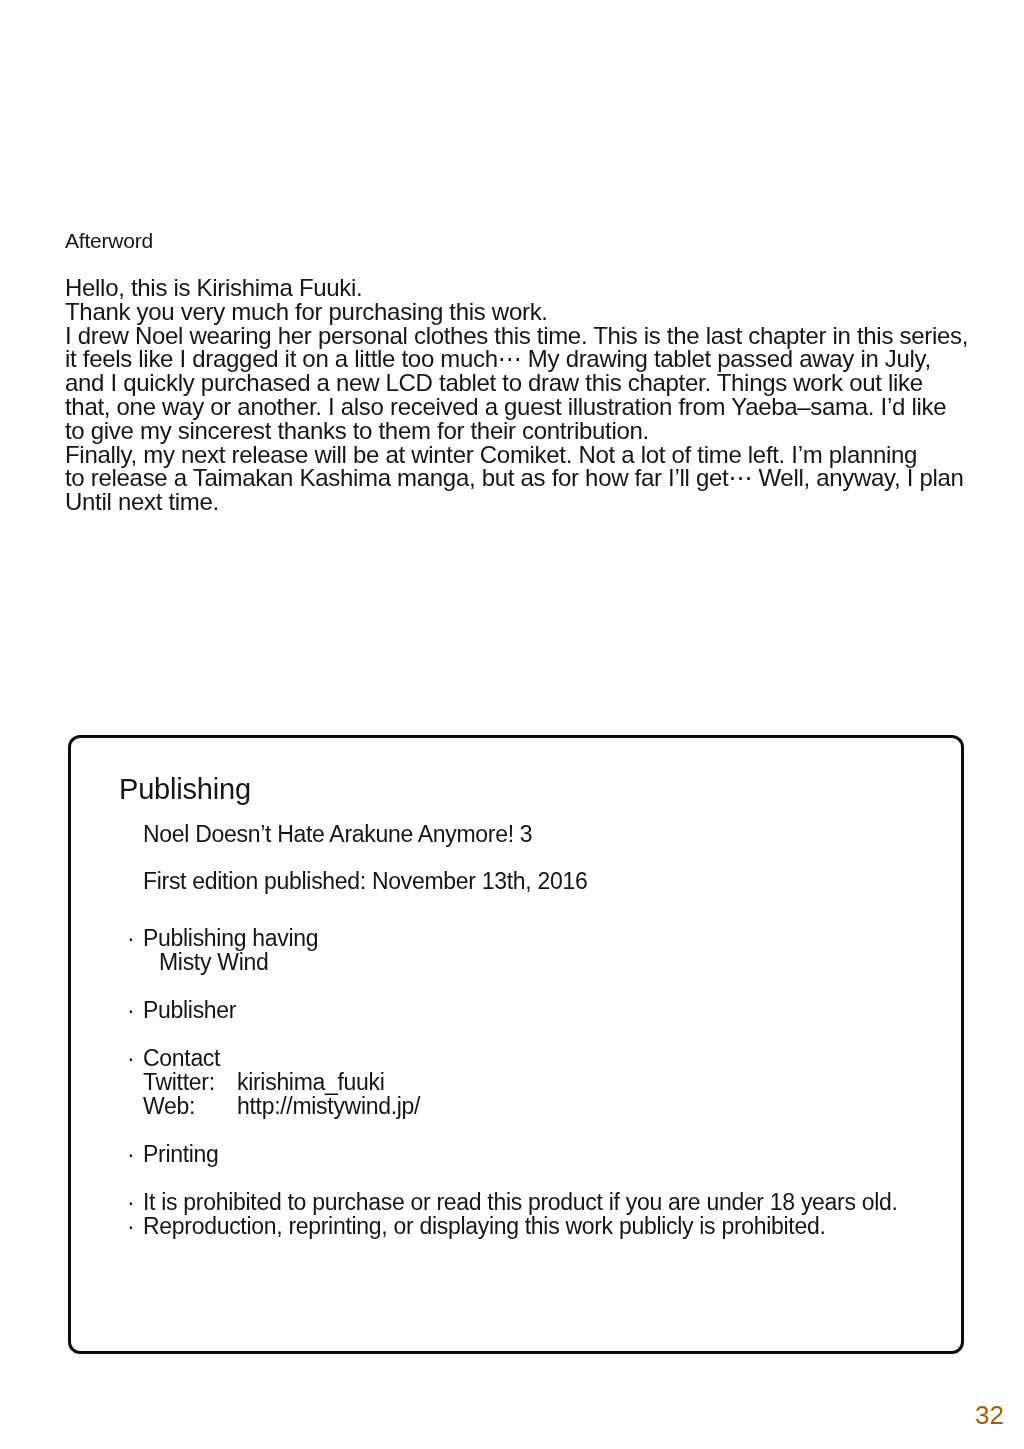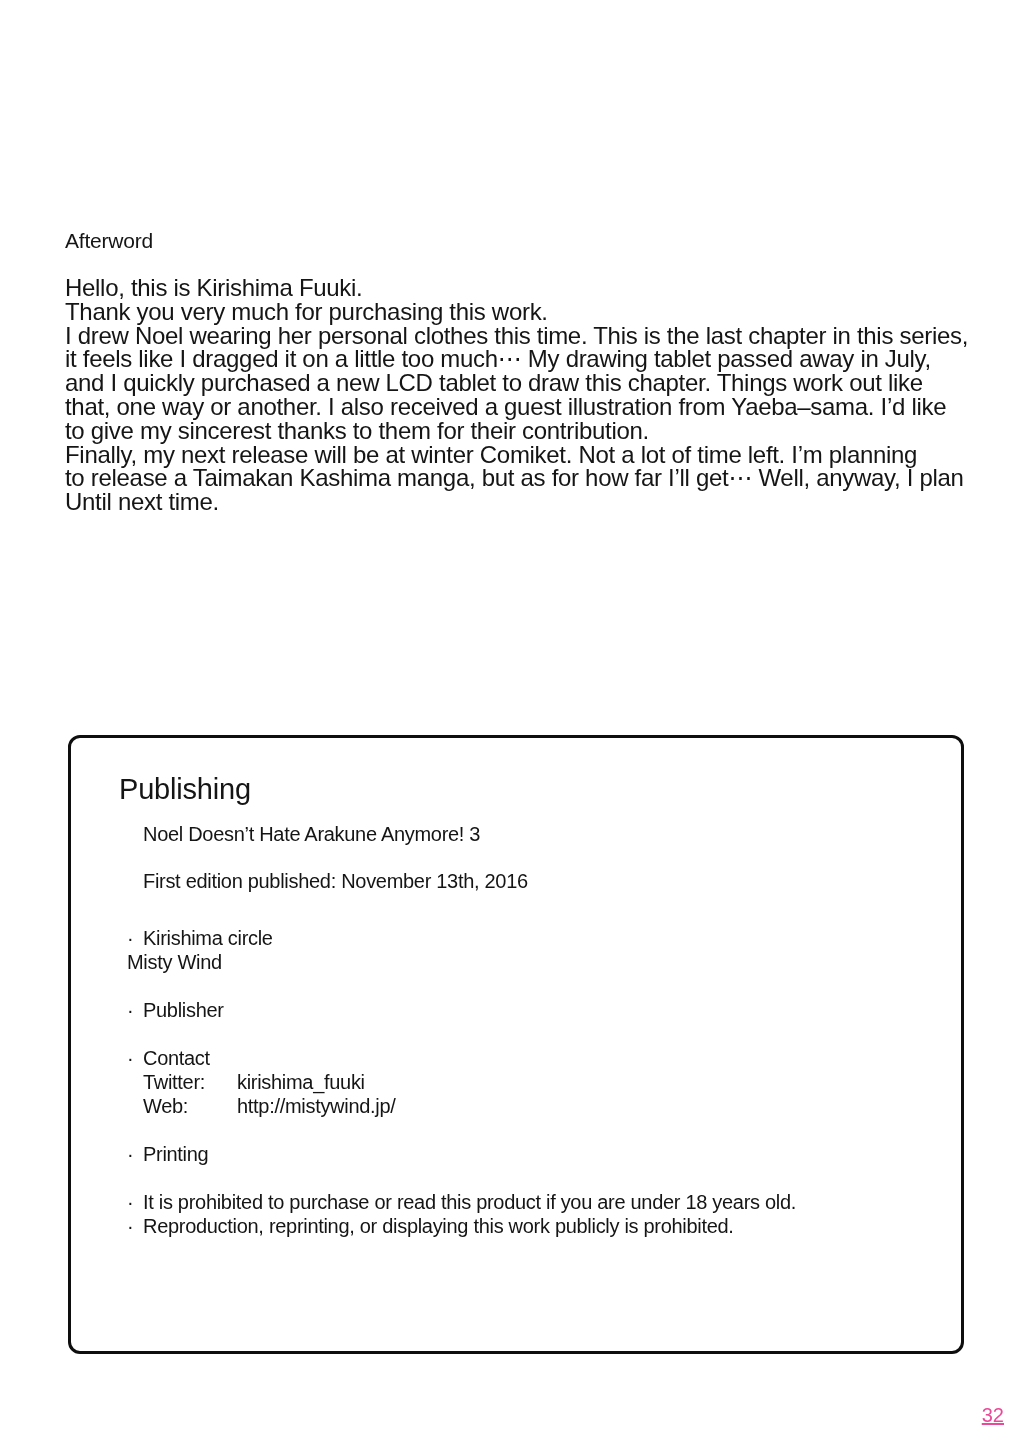--- a/index.html
+++ b/index.html
@@ -32,35 +32,35 @@
     background: #ffffff;
   }
   .pub-heading {
     margin: 35px 0 0 48px;
     font-size: 29px; font-weight: 400; line-height: 32px;
     letter-spacing: -0.2px;
   }
   .pub-title { margin: 17px 0 0 72px; }
   .pub-edition { margin: 23px 0 0 72px; }
   .pub-title, .pub-edition, .pub-item, .c-row, .notice-row {
-    font-size: 20px; line-height: 24px;
+    font-size: 23px; line-height: 24px;
     letter-spacing: -0.3px; white-space: nowrap;
   }
   .pub-item { margin: 24px 0 0 56px; }
   .pub-item.first { margin-top: 33px; }
   .bullet { display: inline-block; width: 16px; }
-  .item-value { margin-left: 0; }
+  .item-value { margin-left: 32px; }
   .c-row { margin-left: 16px; }
   .c-key { display: inline-block; width: 94px; }
   .notices { margin: 24px 0 12px 56px; }
 
   
   .page-number {
     position: absolute; right: 20px; top: 1400px;
-    font-size: 20px; color: #ec4899; line-height: 30px; text-decoration: underline;
+    font-size: 26px; color: #a16207; line-height: 30px;
   }
 </style>
 </head>
 <body>
 
 <main>
 
   <section class="afterword">
     <h2 class="afterword-heading">Afterword</h2>
     <div class="para">
@@ -77,21 +77,21 @@
     </div>
   </section>
 
   <section class="pub-box">
     <h1 class="pub-heading">Publishing</h1>
 
     <div class="pub-title">Noel Doesn’t Hate Arakune Anymore! 3</div>
     <div class="pub-edition">First edition published: November 13th, 2016</div>
 
     <div class="pub-item first">
-      <div><span class="bullet">·</span><span>Kirishima circle</span></div>
+      <div><span class="bullet">·</span><span>Publishing having</span></div>
       <div class="item-value">Misty Wind</div>
     </div>
 
     <div class="pub-item">
       <div><span class="bullet">·</span><span>Publisher</span></div>
     </div>
 
     <div class="pub-item">
       <div><span class="bullet">·</span><span>Contact</span></div>
       <div class="c-row"><span class="c-key">Twitter:</span><span>kirishima_fuuki</span></div>

